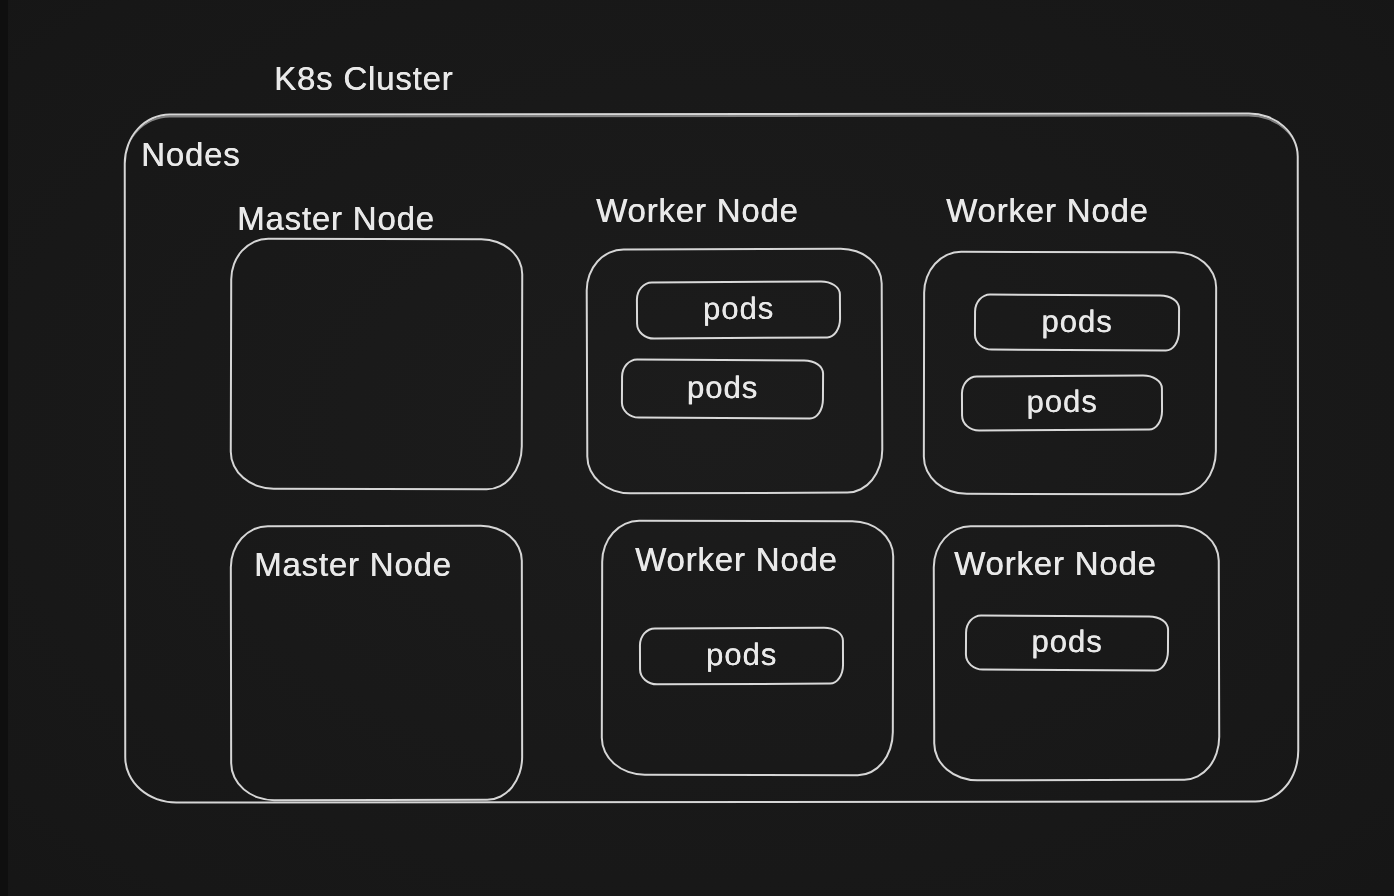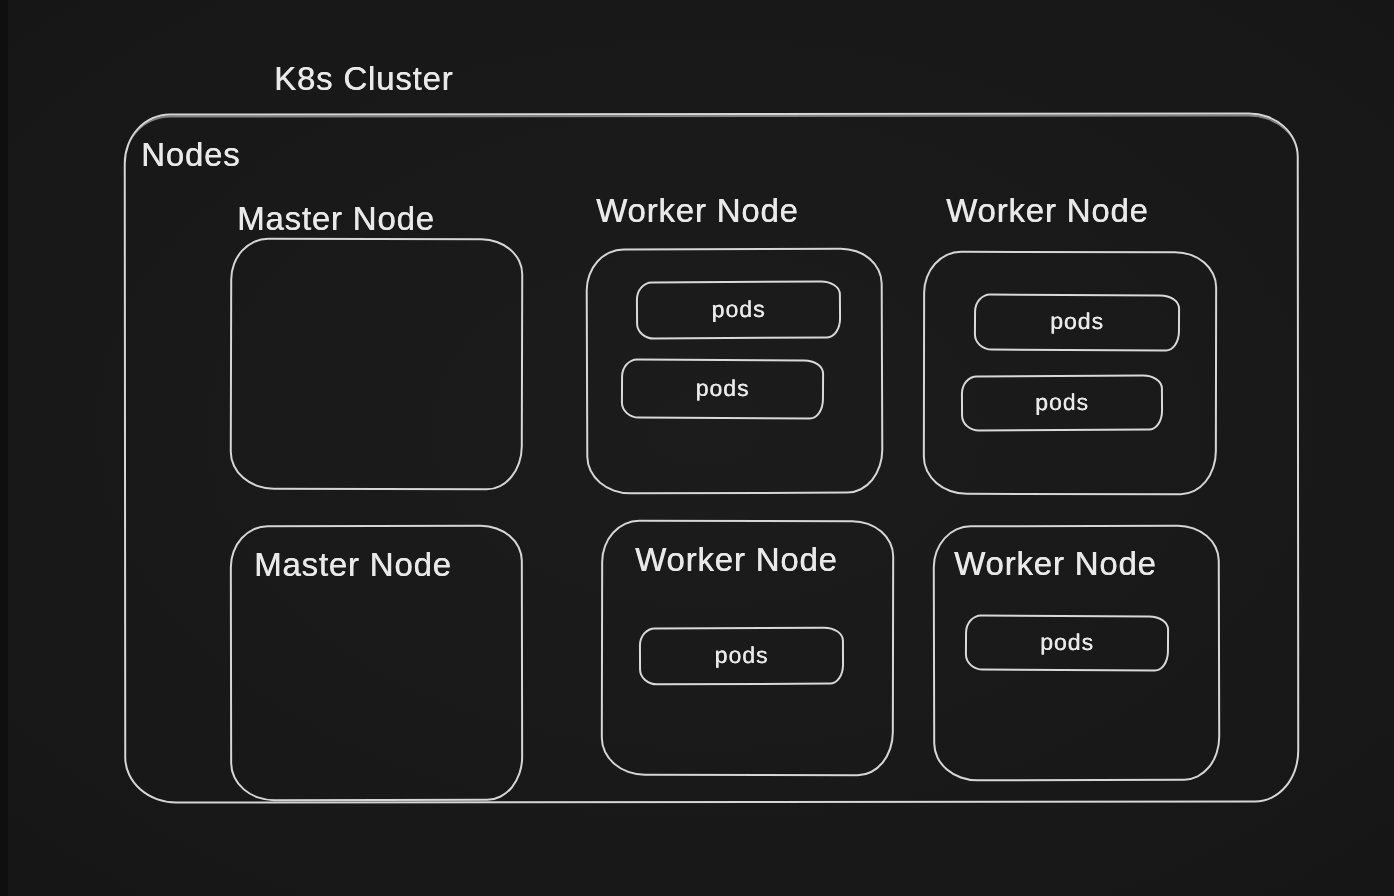--- a/index.html
+++ b/index.html
@@ -63,21 +63,21 @@
   .pod-box {
     position: absolute;
     border: 2.6px solid #d9d9d9;
     border-radius: 16px 20px 14px 18px / 18px 14px 20px 16px;
     box-sizing: border-box;
     display: flex;
     align-items: center;
     justify-content: center;
   }
   .pod-box .pod-label {
-    font-size: 23px;
+    font-size: 31px;
     letter-spacing: 1px;
     color: #e9e9e9;
     text-shadow: 0.4px 0 0 currentColor;
     margin-top: -2px;
   }
   .p1a { left: 628px; top: 281px; width: 205px; height: 58px; transform: rotate(-0.4deg); }
   .p1b { left: 613px; top: 359px; width: 203px; height: 60px; transform: rotate(0.3deg); }
   .p2a { left: 966px; top: 294px; width: 206px; height: 57px; transform: rotate(0.3deg); }
   .p2b { left: 953px; top: 375px; width: 202px; height: 56px; transform: rotate(-0.3deg); }
   .p4a { left: 631px; top: 627px; width: 205px; height: 58px; transform: rotate(-0.25deg); }

